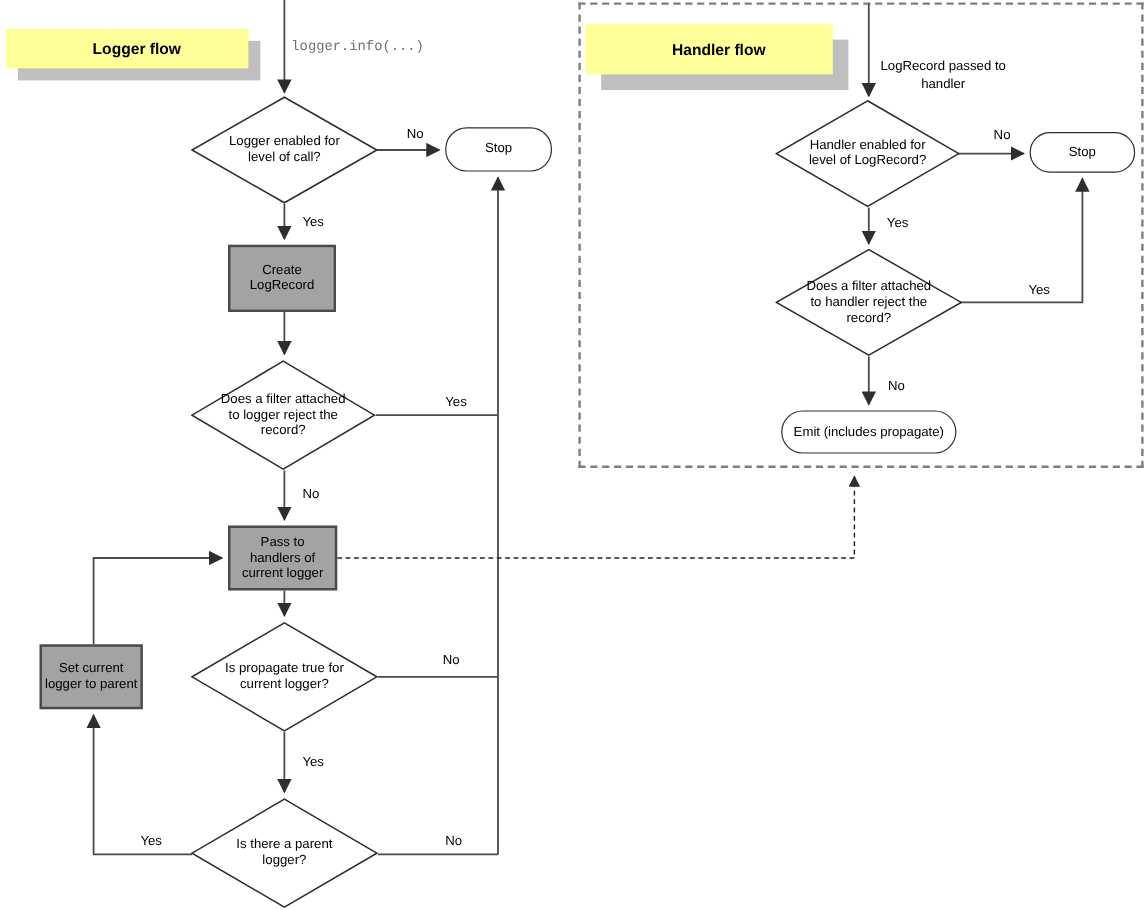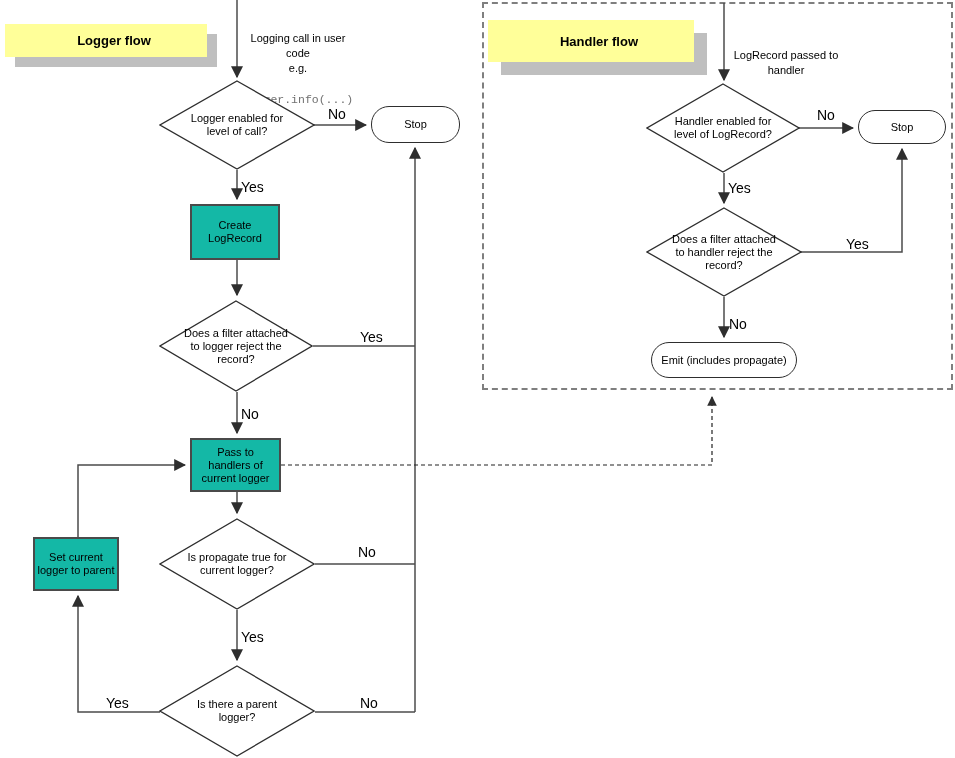--- a/index.html
+++ b/index.html
@@ -6,30 +6,30 @@
   #canvas{
     position:relative;width:955px;height:758px;background:#ffffff;
     font-family:"Liberation Sans",sans-serif;color:#000;overflow:hidden;
   }
   #wires{position:absolute;left:0;top:0;width:955px;height:758px;z-index:1;}
   .node{position:absolute;z-index:2;box-sizing:border-box;}
   .node-text{
     position:absolute;inset:0;display:flex;align-items:center;justify-content:center;
     text-align:center;font-size:11px;line-height:13px;white-space:pre-line;z-index:3;
   }
-  .process{border:2px solid #4a4a4a;background:#14b8a6;}
+  .process{border:2px solid #4a4a4a;background:#a3a3a3;}
   .terminal{border:1.4px solid #2e2e2e;background:#ffffff;border-radius:18px;}
   .diamond svg{position:absolute;left:0;top:0;display:block;}
   .note{
     background:#ffff99;display:flex;align-items:center;justify-content:center;
     font-weight:bold;font-size:13px;z-index:2;padding-left:16px;
   }
   .note-logger{box-shadow:10px 10px 0 #bfbfbf;}
   .note-handler{box-shadow:13px 13px 0 #bfbfbf;text-align:right;}
-  .edge-label{position:absolute;font-size:14px;z-index:2;white-space:nowrap;}
+  .edge-label{position:absolute;font-size:11px;z-index:2;white-space:nowrap;margin-left:11px;}
   .annotation{
     position:absolute;font-size:11px;line-height:15px;text-align:center;
     white-space:pre-line;z-index:2;
   }
   .code-line{
     font-family:"Liberation Mono",monospace;font-size:11.5px;color:#707070;
     white-space:nowrap;margin-top:1px;
   }
   .flow-frame{
     position:absolute;border:2px dashed #7f7f7f;background:transparent;z-index:0;
@@ -76,23 +76,20 @@
   <div class="flow-frame" style="left:482px;top:2px;width:471px;height:388px;"></div>
 
   <div class="node note note-logger" style="left:5px;top:24px;width:202px;height:33px;">
     <span>Logger flow</span>
   </div>
   <div class="node note note-handler" style="left:488px;top:20px;width:206px;height:42px;">
     <span>Handler flow</span>
   </div>
 
   <div class="annotation" style="left:238px;top:16px;width:120px;">
-    <div>Logging call in user
-code
-e.g.</div>
     <div class="code-line">logger.info(...)</div>
   </div>
 
   <div class="node diamond" style="left:159px;top:80px;width:156px;height:90px;">
     <svg width="156" height="90">
       <polygon points="78,1 155,45 78,89 1,45" fill="#ffffff" stroke="#2e2e2e" stroke-width="1.3"></polygon>
     </svg>
     <div class="node-text">Logger enabled for
 level of call?</div>
   </div>

